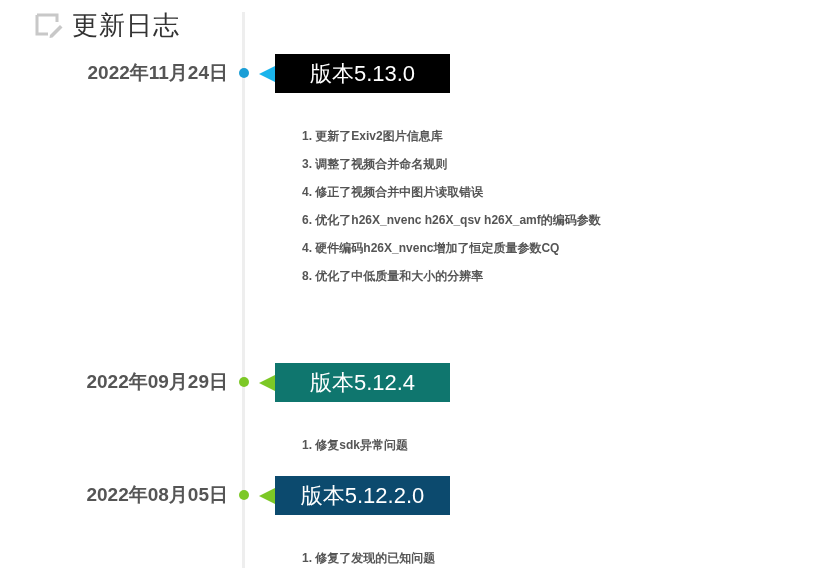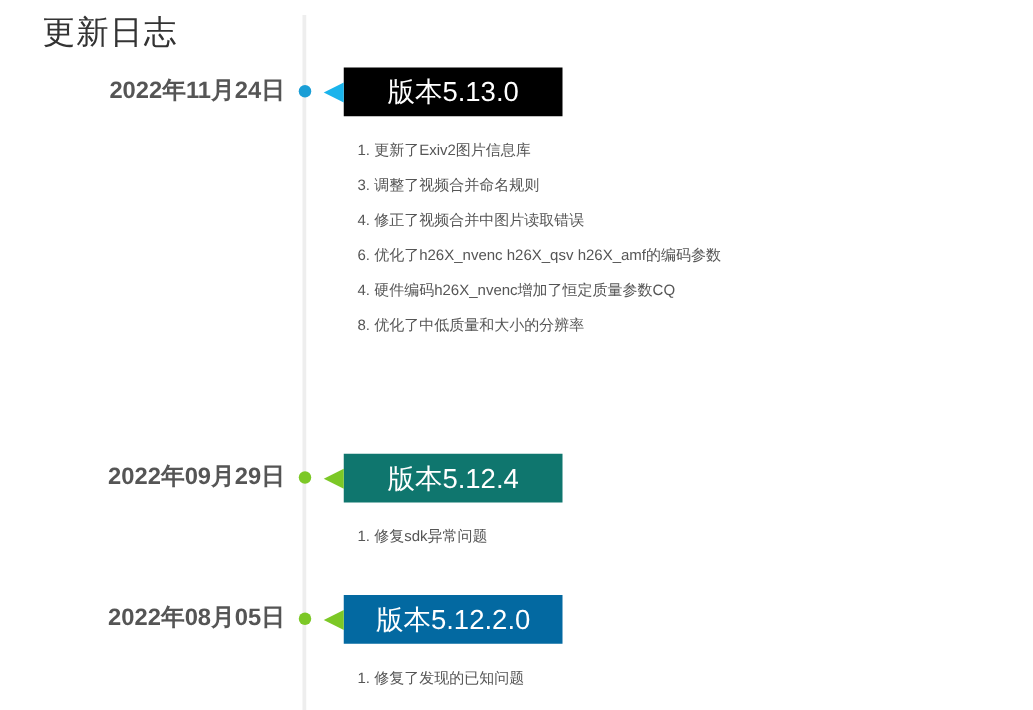--- a/index.html
+++ b/index.html
@@ -3,21 +3,21 @@
   <meta charset="utf-8">
   <style>
     html, body { margin: 0; padding: 0; background: #ffffff; }
     body {
       width: 826px; height: 568px; overflow: hidden; position: relative;
       font-family: "Liberation Sans", "DejaVu Sans", sans-serif;
       color: #555555;
     }
     .page-header {
       position: absolute; left: 34px; top: 8px; height: 34px;
-      display: flex; align-items: flex-end; flex-direction: column;
+      display: flex; align-items: center;
     }
     .page-header .icon { width: 30px; height: 26px; margin-right: 8px; }
     .page-title { font-size: 26px; color: #333333; letter-spacing: 1px; }
     .timeline-line {
       position: absolute; left: 242px; top: 12px; width: 3px; bottom: 0;
       background: #eeeeee;
     }
     .entry { position: absolute; left: 0; width: 826px; }
     .entry-date {
       position: absolute; right: 598px; top: 0; height: 38px; line-height: 38px;
@@ -30,22 +30,23 @@
     .entry-tag {
       position: absolute; left: 275px; top: 0; width: 175px; height: 39px;
       line-height: 39px; text-align: center; color: #ffffff; font-size: 22px;
     }
     .entry-tag::before {
       content: ""; position: absolute; left: -16px; top: 12px;
       border-top: 8px solid transparent; border-bottom: 8px solid transparent;
       border-right: 16px solid var(--tag-color);
     }
     .entry-list {
-      position: absolute; left: 286px; top: 52px; margin: 0; padding: 0;
+      position: absolute; left: 286px; top: 52px; margin: 16px; padding: 0;
       list-style: none;
+      font-weight: bold;
     }
     .entry-list li { font-size: 12px; color: #555555; height: 28px; line-height: 28px; white-space: nowrap; }
   </style>
 </head>
 <body>
 
 <div class="page-header">
   <svg class="icon" viewBox="0 0 30 26">
     <path d="M3 3 H23 V10 M3 3 V22 H14" fill="none" stroke="#c8c8c8" stroke-width="3"></path>
     <path d="M16 23 L26 13 L28.5 15.5 L18.5 25.5 L15.5 26 Z" fill="#c8c8c8"></path>
@@ -74,17 +75,17 @@
   <div class="entry-dot" style="background:#7cc826;"></div>
   <div class="entry-tag" style="background:#0f766e; --tag-color:#7cc826;">版本5.12.4</div>
   <ul class="entry-list">
     <li>1. 修复sdk异常问题</li>
   </ul>
 </div>
 
 <div class="entry" style="top:476px;">
   <div class="entry-date">2022年08月05日</div>
   <div class="entry-dot" style="background:#7cc826;"></div>
-  <div class="entry-tag" style="background:#0369a1;text-align:center; --tag-color:#7cc826;">版本5.12.2.0</div>
+  <div class="entry-tag" style="background:#0c4a6e;text-align:center; --tag-color:#7cc826;">版本5.12.2.0</div>
   <ul class="entry-list">
     <li>1. 修复了发现的已知问题</li>
   </ul>
 </div>
 
 </body></html>

